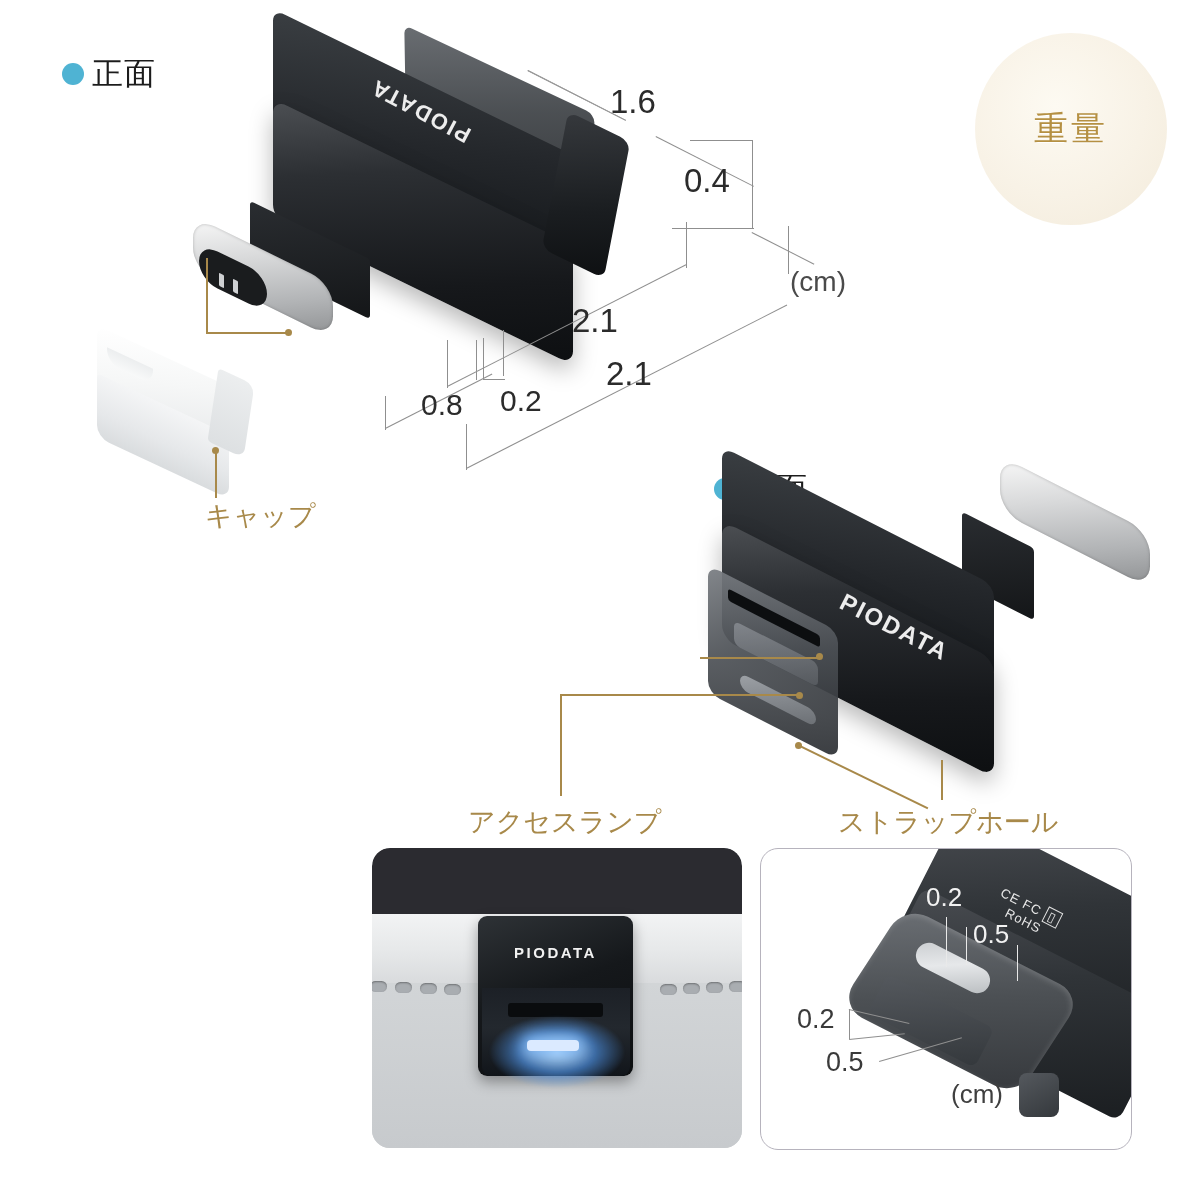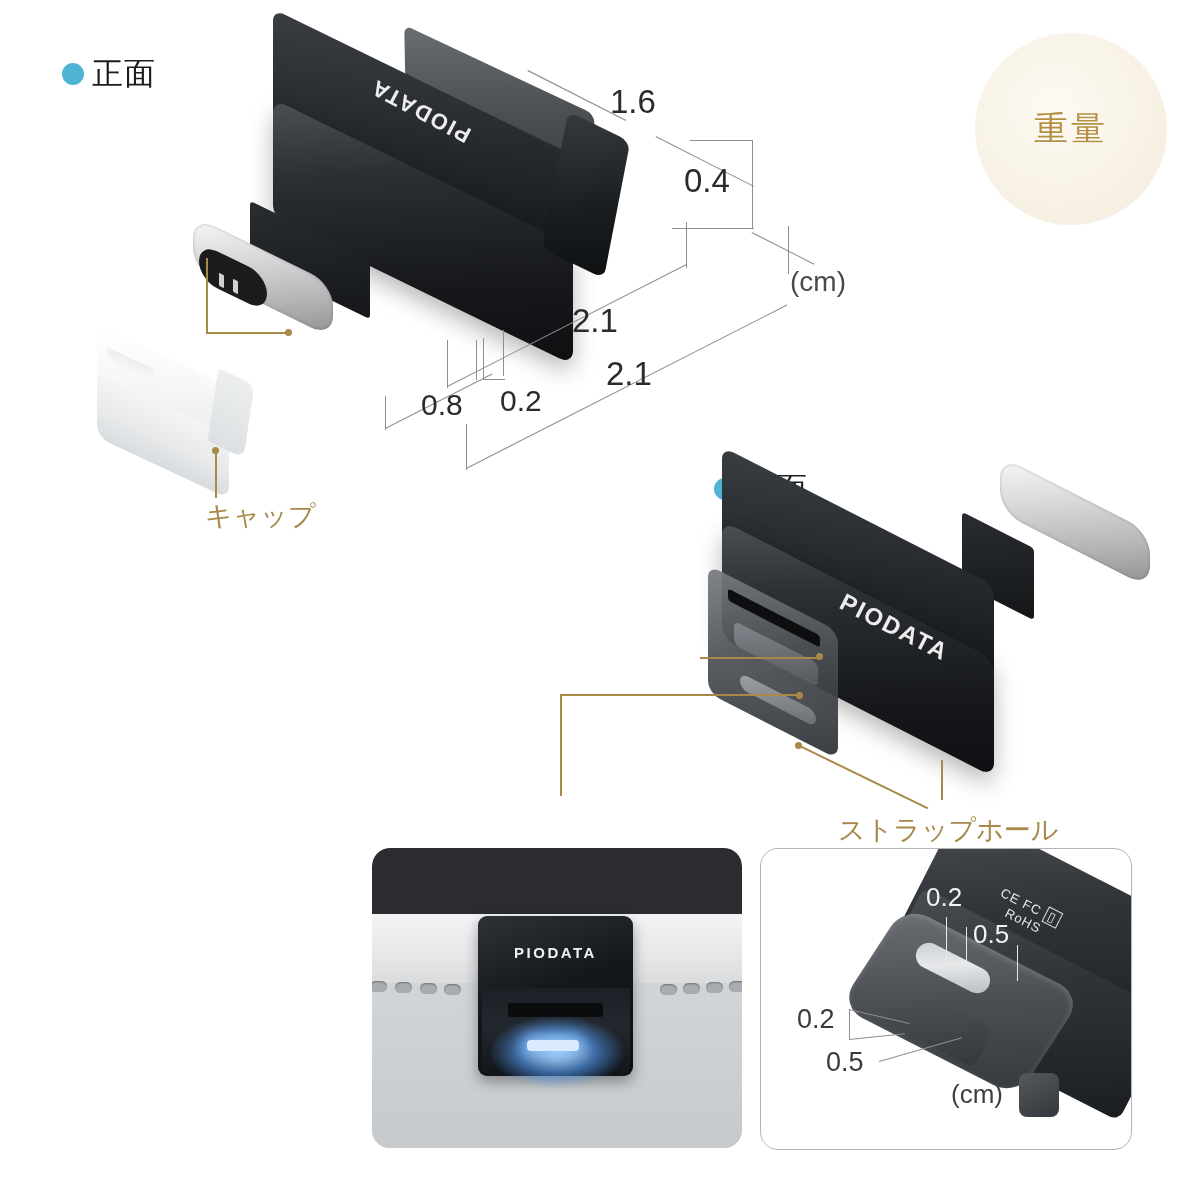--- a/index.html
+++ b/index.html
@@ -229,25 +229,26 @@
     <div class="abs" style="left:40px;top:212px;width:76px;height:16px;border-radius:999px;
                 background:linear-gradient(150deg,#9ea2a7 0%,#6a6e73 100%);transform:skewY(27deg);"></div>
   </div>
 
   <div class="gold-rule" style="left:700px;top:657px;width:120px;height:2px;"></div>
   <div class="gold-dot" style="left:816px;top:653px;"></div>
 
   <div class="gold-dot" style="left:796px;top:692px;"></div>
   <div class="gold-rule" style="left:560px;top:694px;width:240px;height:2px;"></div>
   <div class="gold-rule" style="left:560px;top:694px;width:2px;height:102px;"></div>
+  <div class="abs callout mid" style="left:468px;top:806px;">アクセスランプ</div>
 
   <div class="gold-dot" style="left:795px;top:742px;"></div>
   <div class="gold-rule" style="left:798px;top:744px;width:145px;height:2px;transform:rotate(26deg);"></div>
   <div class="gold-rule" style="left:941px;top:760px;width:2px;height:40px;"></div>
-  <div class="abs callout mid" style="left:838px;top:806px;margin-top:8px;">ストラップホール</div>
+  <div class="abs callout mid" style="left:838px;top:806px;">ストラップホール</div>
 
   <div class="panel" style="left:372px;top:848px;width:370px;height:300px;">
     <div class="lp-bg"></div>
     <div class="lp-top"></div>
     <div class="lp-deck"></div>
     <div class="lp-low"></div>
 
     <div class="vent" style="left:-2px;top:133px;"></div>
     <div class="vent" style="left:23px;top:134px;"></div>
     <div class="vent" style="left:48px;top:135px;"></div>

